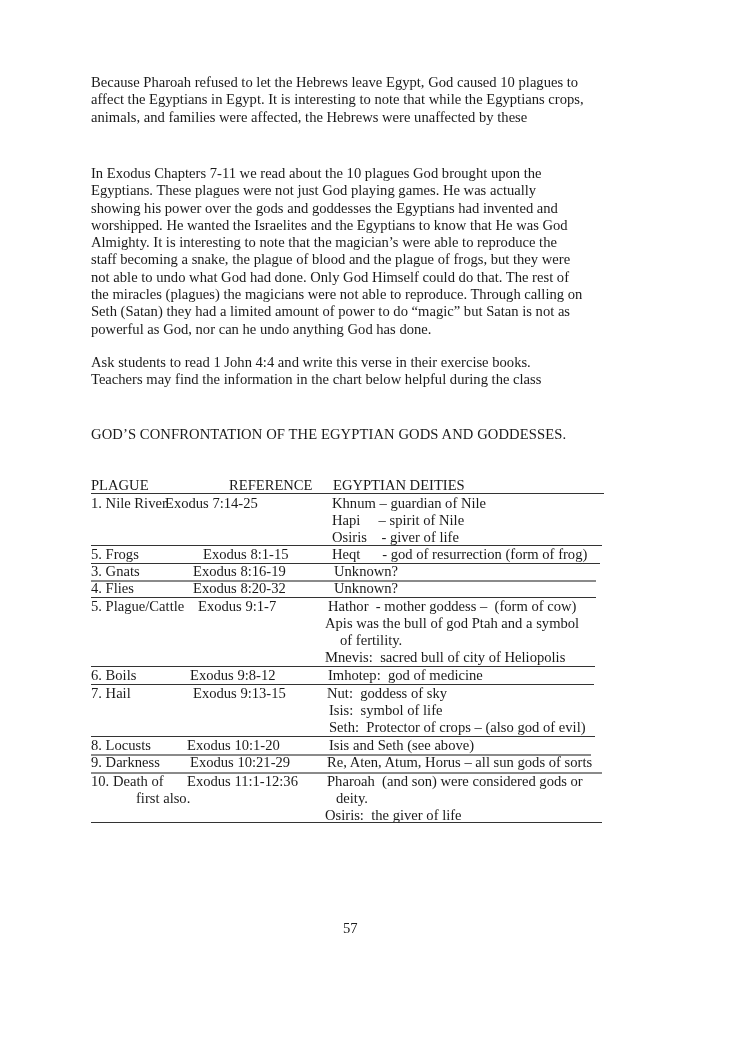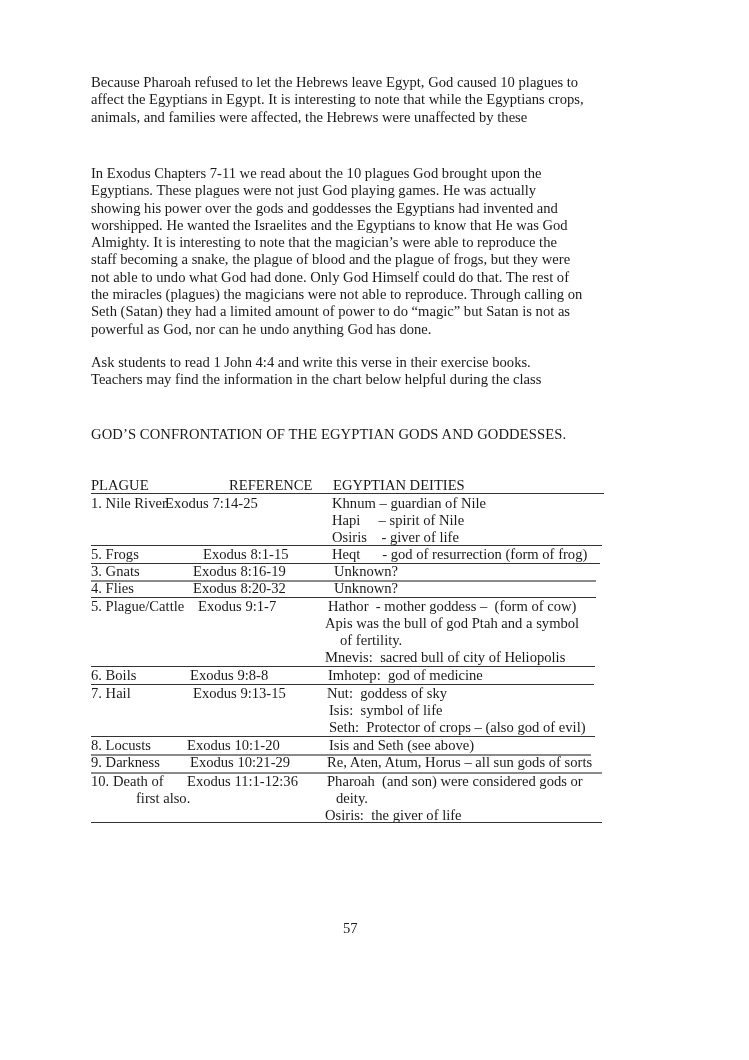--- a/index.html
+++ b/index.html
@@ -94,21 +94,21 @@
       <span class="cell c-plague" style="left: 0px;">5.  Plague/Cattle</span>
       <span class="cell c-ref" style="left: 107px;">Exodus 9:1-7</span>
       <span class="cell c-deity" style="left: 237px; top: 0px; white-space: pre;">Hathor  - mother goddess –  (form of cow)</span>
       <span class="cell c-deity" style="left: 234px; top: 17px; white-space: pre;">Apis was the bull of god Ptah and a symbol</span>
       <span class="cell c-deity" style="left: 249px; top: 34px; white-space: pre;">of fertility.</span>
       <span class="cell c-deity" style="left: 234px; top: 51px; white-space: pre;">Mnevis:  sacred bull of city of Heliopolis</span>
     </div>
     <div class="hr" style="top: 666px; left: 91px; width: 504px;"></div>
     <div class="tbl-row" style="top: 667px;">
       <span class="cell c-plague" style="left: 0px;">6.  Boils</span>
-      <span class="cell c-ref" style="left: 99px;">Exodus 9:8-8</span>
+      <span class="cell c-ref" style="left: 99px;">Exodus 9:8-12</span>
       <span class="cell c-deity" style="left: 237px; top: 0px; white-space: pre;">Imhotep:  god of medicine</span>
     </div>
     <div class="hr" style="top: 684px; left: 91px; width: 503px;"></div>
     <div class="tbl-row" style="top: 685px;">
       <span class="cell c-plague" style="left: 0px;">7.  Hail</span>
       <span class="cell c-ref" style="left: 102px;">Exodus 9:13-15</span>
       <span class="cell c-deity" style="left: 236px; top: 0px; white-space: pre;">Nut:  goddess of sky</span>
       <span class="cell c-deity" style="left: 238px; top: 17px; white-space: pre;">Isis:  symbol of life</span>
       <span class="cell c-deity" style="left: 238px; top: 34px; white-space: pre;">Seth:  Protector of crops – (also god of evil)</span>
     </div>

